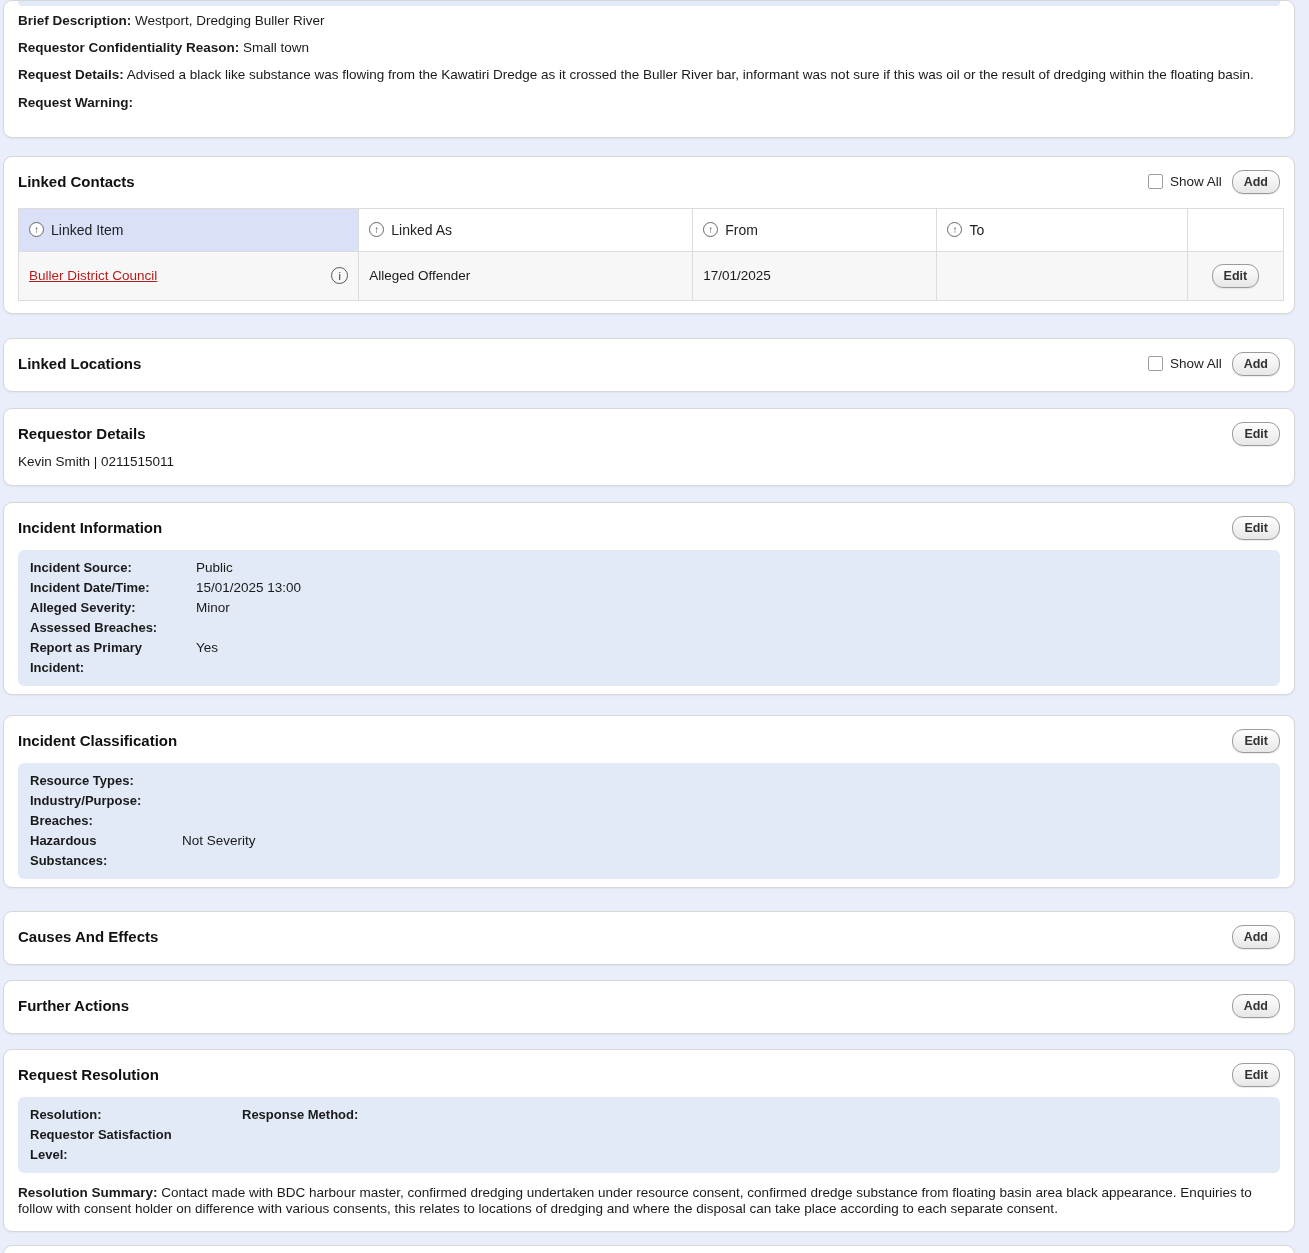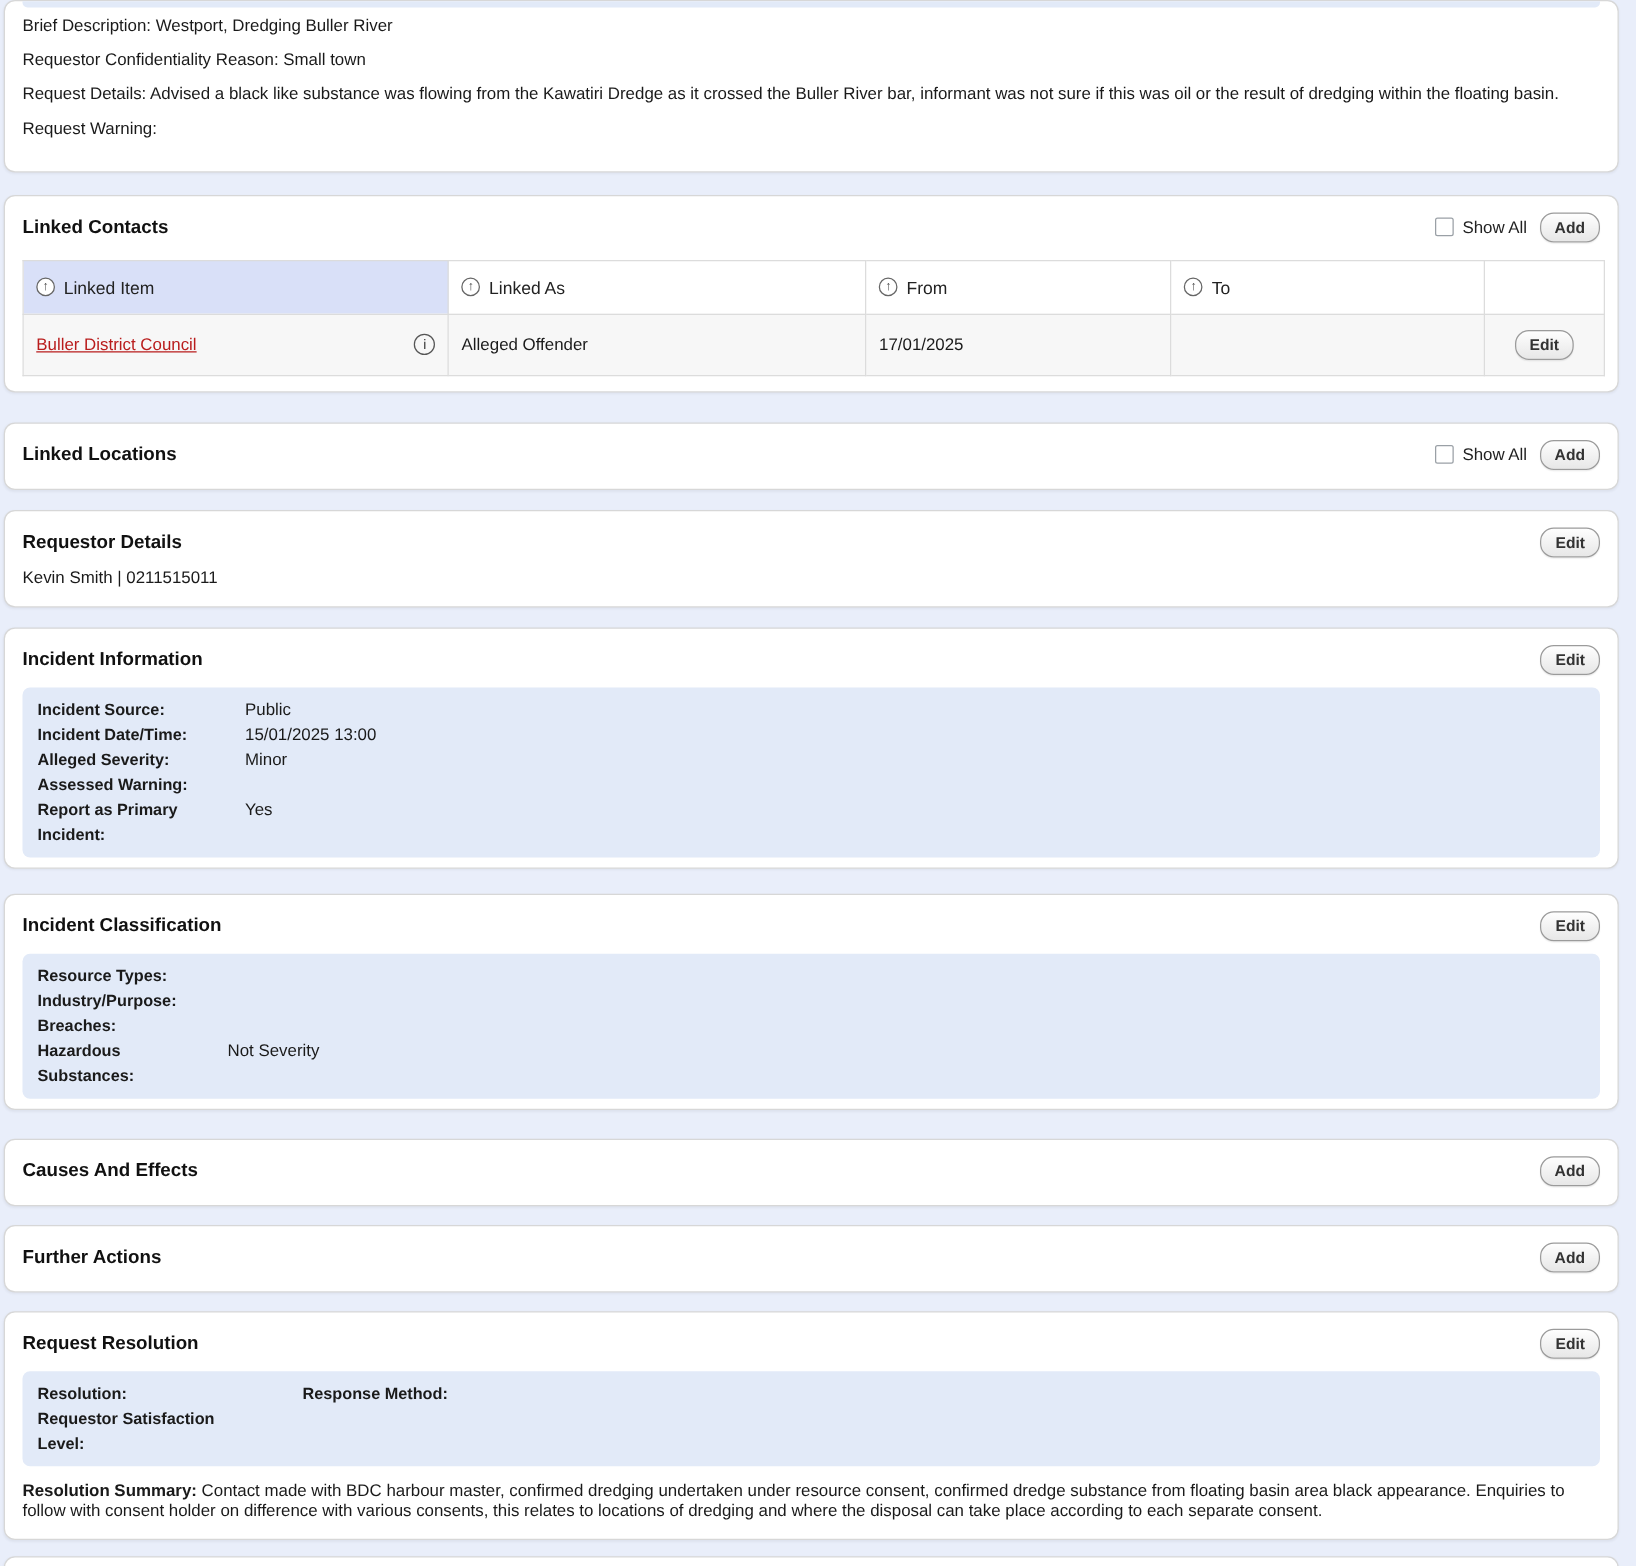--- a/index.html
+++ b/index.html
@@ -36,21 +36,21 @@
   }
   .checkbox {
     appearance: none; -webkit-appearance: none;
     width: 15px; height: 15px; border: 1.5px solid #9aa0a6;
     border-radius: 2px; background: #fff; cursor: pointer;
     display: inline-block; vertical-align: middle;
   }
   .showall { display: inline-flex; align-items: center; gap: 7px; font-size: 13.5px; color: #222; padding-left: 10px; }
   
   .kv-line { padding: 0 2px; margin-bottom: 13px; line-height: 1.05; }
-  .kv-line .b { font-weight: 400; }
+  .kv-line .b { font-weight: 700; }
   .blue-sliver { height: 5px; background: #e2eaf8; border-radius: 0 0 4px 4px; margin: 0 2px 8px 2px; }
   
   table { width: 100%; border-collapse: collapse; margin: 2px 2px 12px 2px; }
   table { border: 1px solid #d2d2d2; }
   th, td { border: 1px solid #dcdcdc; text-align: left; vertical-align: middle; }
   th { background: #fff; font-weight: 500; font-size: 14px; color: #222; padding: 13px 10px; }
   th.sorted { background: #d9e0f8; }
   td { background: #f7f7f7; font-size: 13.5px; padding: 12px 10px; }
   td.actions { text-align: center; white-space: nowrap; }
   .th-inner { display: flex; align-items: center; gap: 7px; }
@@ -200,21 +200,21 @@
         </div>
       <div class="field-row">
           <span class="field-label w154">Incident Date/Time:</span>
           <span class="field-value">15/01/2025 13:00</span>
         </div>
       <div class="field-row">
           <span class="field-label w154">Alleged Severity:</span>
           <span class="field-value">Minor</span>
         </div>
       <div class="field-row">
-          <span class="field-label w154">Assessed Warning:</span>
+          <span class="field-label w154">Assessed Breaches:</span>
           <span class="field-value"></span>
         </div>
       <div class="field-row">
           <span class="field-label w154">Report as Primary Incident:</span>
           <span class="field-value">Yes</span>
         </div>
     </div>
   </section>
 
   <section class="panel mb23">

